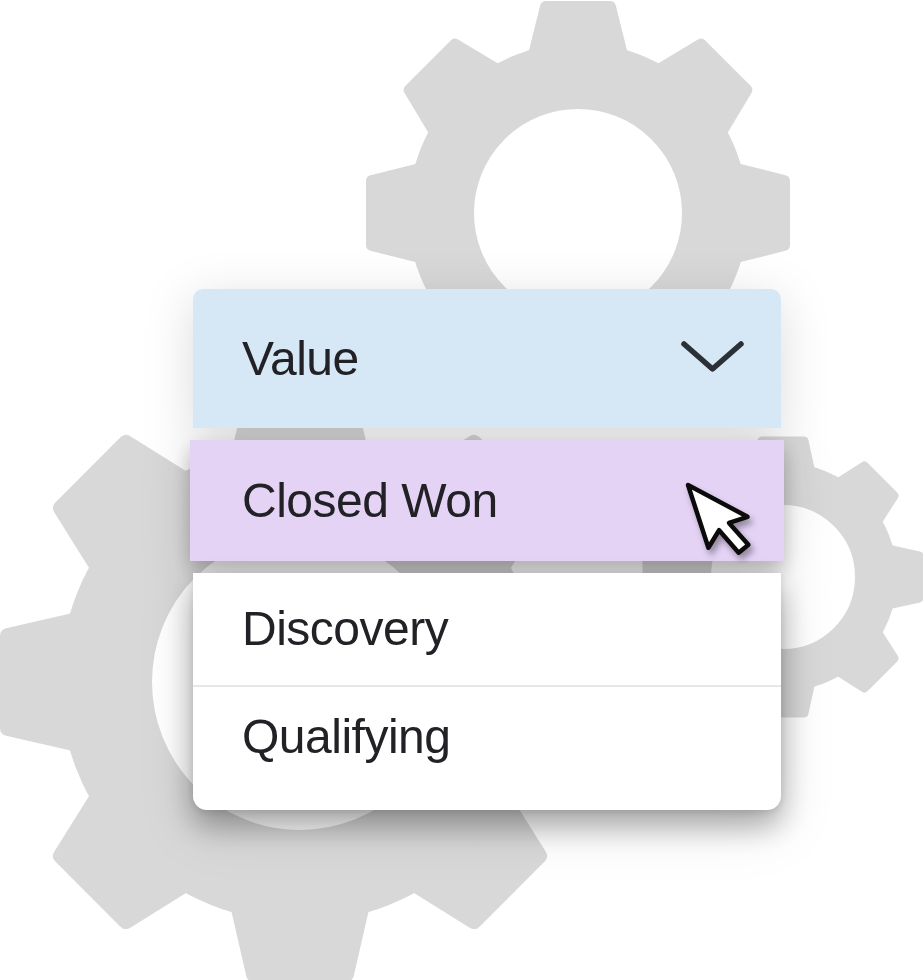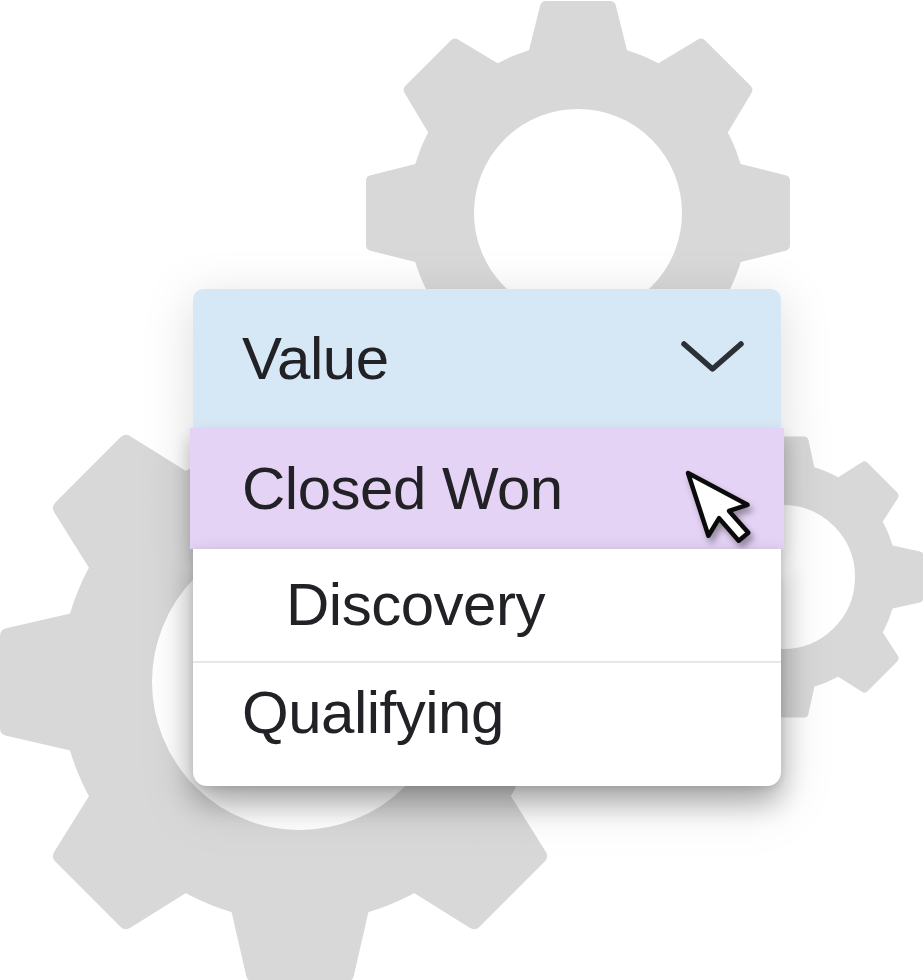--- a/index.html
+++ b/index.html
@@ -15,50 +15,50 @@
   body{
     width:923px;height:980px;position:relative;overflow:hidden;
     background:#ffffff;
     font-family:"Liberation Sans", sans-serif;
     color:var(--text);
   }
   .decor{position:absolute;left:0;top:0;width:923px;height:980px;z-index:0;}
   .card{
     position:absolute;left:193px;top:289px;width:588px;z-index:2;
     filter:drop-shadow(0 10px 24px rgba(0,0,0,0.14));
-    font-size:60px;letter-spacing:-0.5px;
+    font-size:48px;letter-spacing:-0.5px;
   }
   .header{
     position:relative;height:139px;background:var(--header-bg);
     border-radius:10px 10px 0 0;
   }
   .header .label{
     position:absolute;left:49px;top:0;line-height:139px;
   }
   .chev{position:absolute;right:36px;top:51px;width:65px;height:33px;}
   .chev polyline{fill:none;stroke:var(--chevron);stroke-width:5.5;stroke-linecap:round;stroke-linejoin:round;}
   .selected{
-    position:relative;height:121px;margin:0 -3px;background:var(--selected-bg);
+    position:relative;height:121px;margin:12px -3px;background:var(--selected-bg);
     box-shadow:0 10px 18px rgba(0,0,0,0.22);
   }
   .selected .sel-label{position:absolute;left:52px;top:0;line-height:121px;}
   .cursor{
     position:absolute;left:490px;top:39px;width:84px;height:84px;
     filter:drop-shadow(3px 5px 3px rgba(0,0,0,0.35));
   }
   .cursor path{fill:#ffffff;stroke:#0b0b0b;stroke-width:4.5;stroke-linejoin:round;}
   .menu{
     position:relative;background:var(--panel-bg);
     border-radius:0 0 14px 14px;
     box-shadow:0 16px 30px rgba(0,0,0,0.28), 0 2px 8px rgba(0,0,0,0.10);
   }
   .opt{position:relative;}
   .opt .opt-label{position:absolute;left:49px;top:0;}
   .opt-a{height:112px;}
-  .opt-a .opt-label{line-height:112px;margin-left:44px;}
+  .opt-a .opt-label{line-height:112px;}
   .opt-b{height:123px;}
   .opt-b .opt-label{line-height:99px;}
   .divider{height:2px;background:var(--divider);}
 </style>
 </head>
 <body>
 
 <svg class="decor" viewBox="0 0 923 980" aria-hidden="true">
   <g id="gear-top">
       <polygon points="728.0,259.0 784.0,245.0 784.0,181.0 728.0,167.0" fill="#D8D8D8" stroke="#D8D8D8" stroke-width="12" stroke-linejoin="round"></polygon>

